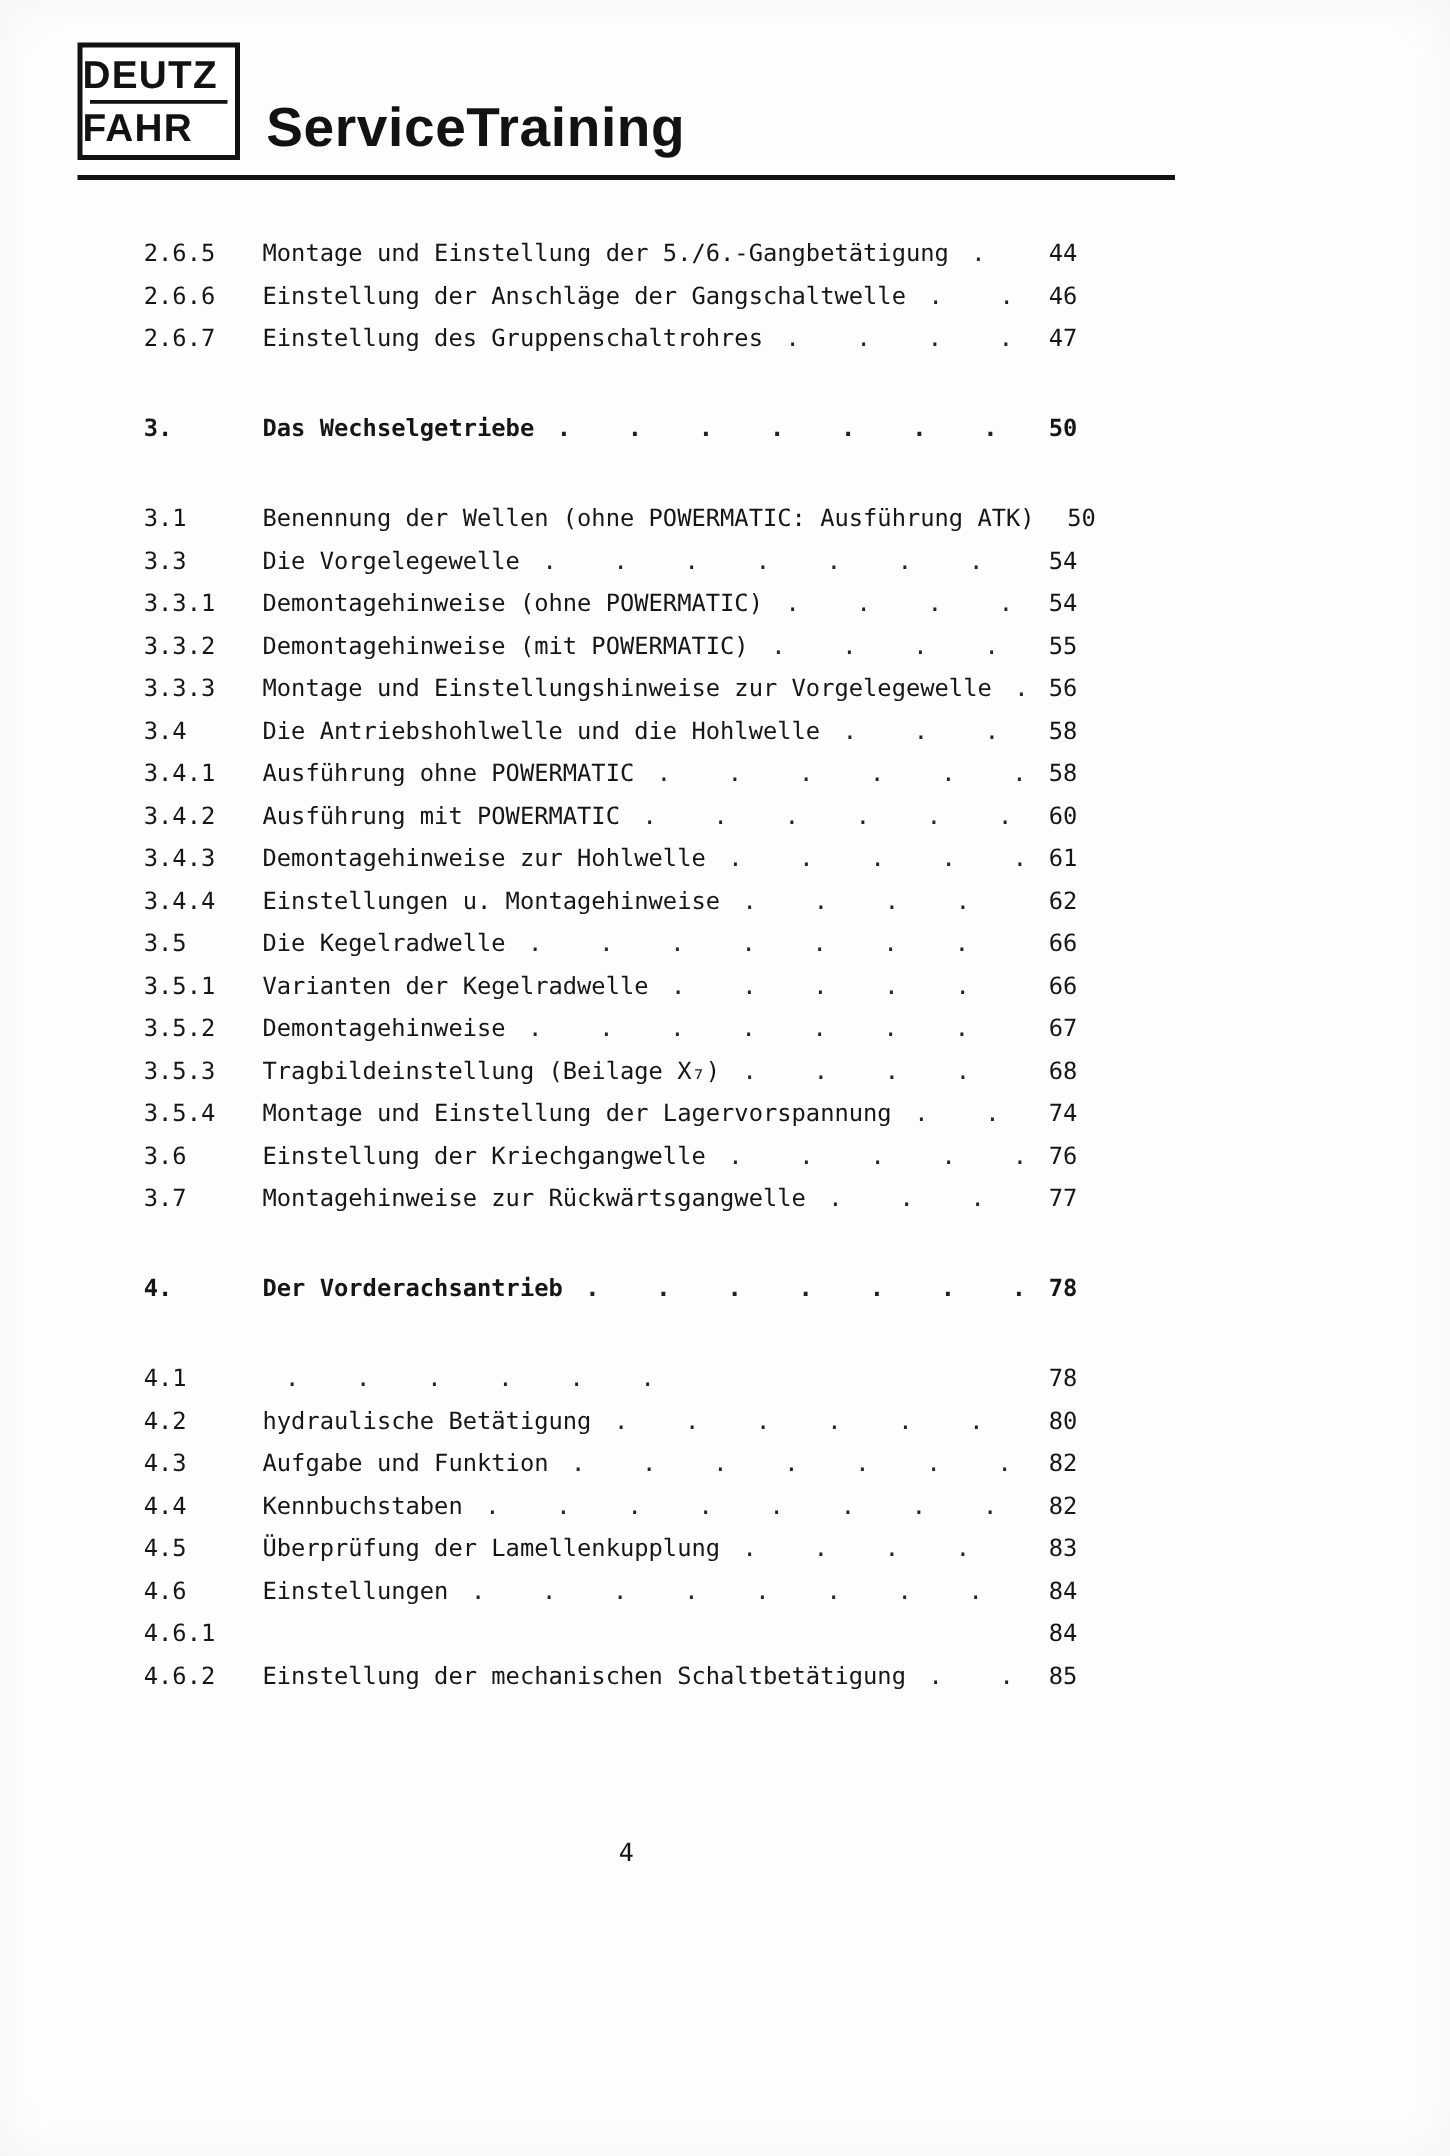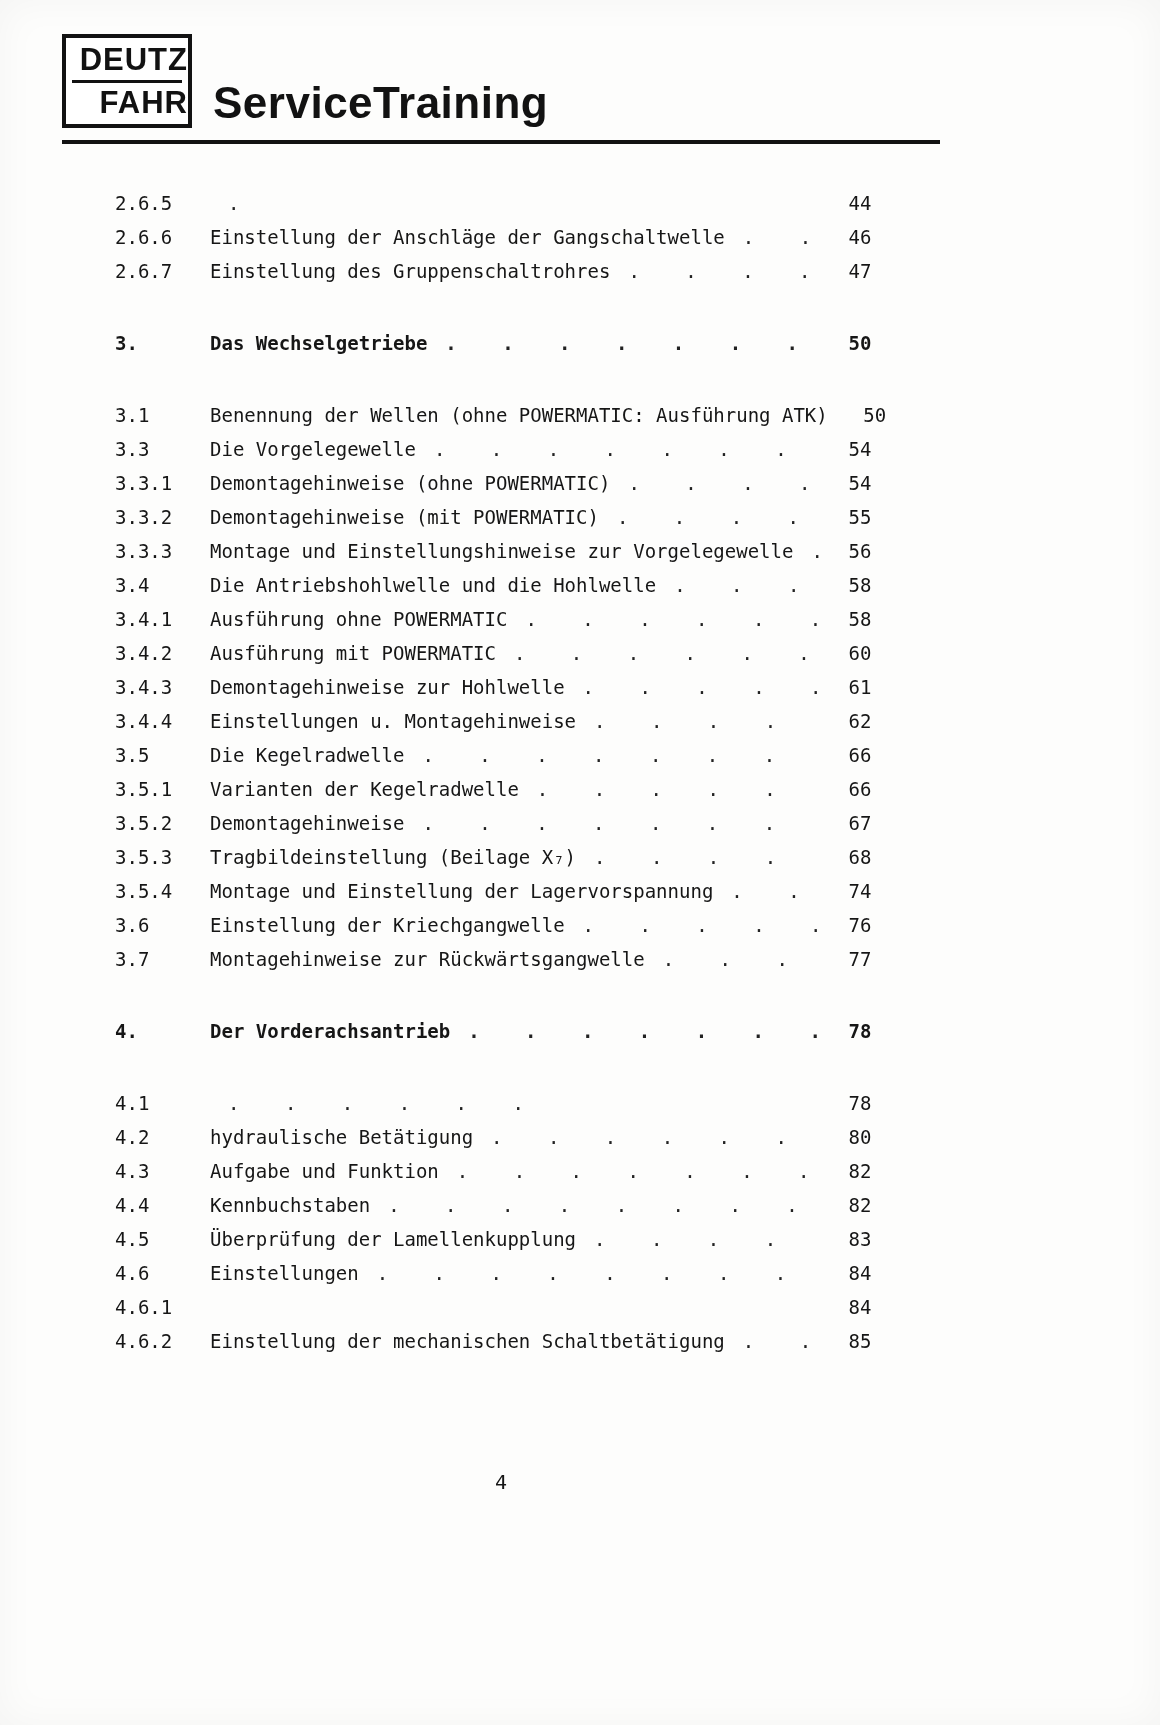--- a/index.html
+++ b/index.html
@@ -31,21 +31,21 @@
     flex-direction: column;
     align-items: stretch;
     justify-content: center;
     box-sizing: border-box;
   }
   .logo-word {
     font-family: "Liberation Sans", sans-serif;
     font-weight: bold;
     font-size: 31px;
     line-height: 36px;
-    text-align: right;
+    text-align: left;
     letter-spacing: 1px;
     color: #121212;
   }
   .logo-divider {
     height: 3px;
     background: #121212;
     margin: 2px 6px;
   }
   .brand-title {
     position: absolute;
@@ -100,21 +100,21 @@
     overflow: hidden;
     color: #222;
   }
   .toc-spacer {
     flex: 1 1 0;
     min-width: 0;
   }
   .toc-page {
     flex: 0 0 auto;
     min-width: 42px;
-    text-align: center;
+    text-align: left;
     margin-left: 8px;
   }
 
   
   .footer-pagenum {
     position: absolute;
     left: 62px;
     width: 878px;
     top: 1470px;
     text-align: center;
@@ -131,20 +131,21 @@
     <div class="logo-word">DEUTZ</div>
     <div class="logo-divider"></div>
     <div class="logo-word">FAHR</div>
   </div>
   <div class="brand-title">ServiceTraining</div>
   <div class="header-rule"></div>
 
   <div class="toc" id="toc-list">
       <div class="toc-row">
       <span class="toc-num">2.6.5</span>
+      <span class="toc-title">Montage und Einstellung der 5./6.-Gangbetätigung</span>
       <span class="toc-dots">.</span>
       <span class="toc-spacer"></span>
       <span class="toc-page">44</span>
     </div>
       <div class="toc-row">
       <span class="toc-num">2.6.6</span>
       <span class="toc-title">Einstellung der Anschläge der Gangschaltwelle</span>
       <span class="toc-dots">. .</span>
       <span class="toc-spacer"></span>
       <span class="toc-page">46</span>

